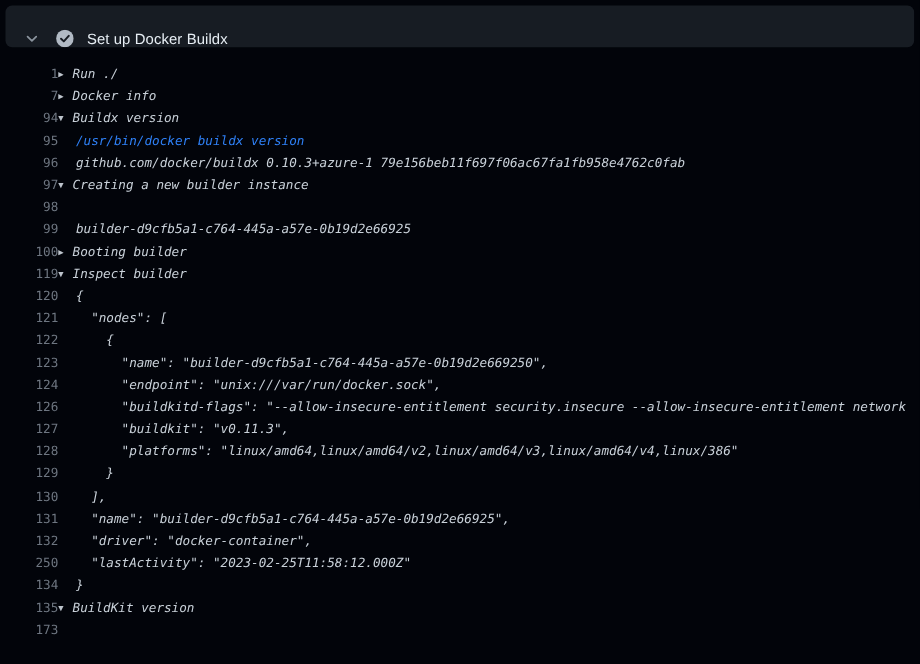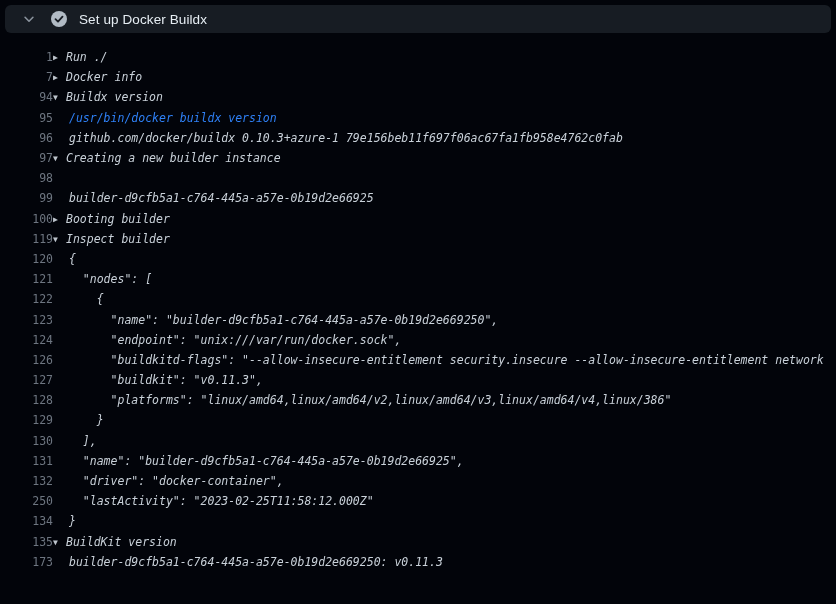--- a/index.html
+++ b/index.html
@@ -6,25 +6,25 @@
     margin: 0;
     padding: 0;
     background: #02040a;
     width: 836px;
     height: 604px;
     overflow: hidden;
     font-family: "Liberation Sans", sans-serif;
   }
   .step-header {
     margin: 5px 5px 0 5px;
-    height: 28px;
+    height: 38px;
     background: #171c23;
     border-radius: 6px;
     display: flex;
-    align-items: center;
+    align-items: flex-end;
     padding: 0 12px;
     cursor: pointer;
   }
   .chev {
     width: 16px; height: 16px;
     display: inline-flex;
     align-items: center;
     justify-content: center;
     color: #8b949e;
     margin-left: 4px;
@@ -112,14 +112,14 @@
     <div class="log-line"><span class="gutter">126</span><span class="line-content plain">      "buildkitd-flags": "--allow-insecure-entitlement security.insecure --allow-insecure-entitlement network</span></div>
     <div class="log-line"><span class="gutter">127</span><span class="line-content plain">      "buildkit": "v0.11.3",</span></div>
     <div class="log-line"><span class="gutter">128</span><span class="line-content plain">      "platforms": "linux/amd64,linux/amd64/v2,linux/amd64/v3,linux/amd64/v4,linux/386"</span></div>
     <div class="log-line"><span class="gutter">129</span><span class="line-content plain">    }</span></div>
     <div class="log-line"><span class="gutter">130</span><span class="line-content plain">  ],</span></div>
     <div class="log-line"><span class="gutter">131</span><span class="line-content plain">  "name": "builder-d9cfb5a1-c764-445a-a57e-0b19d2e66925",</span></div>
     <div class="log-line"><span class="gutter">132</span><span class="line-content plain">  "driver": "docker-container",</span></div>
     <div class="log-line"><span class="gutter">250</span><span class="line-content plain">  "lastActivity": "2023-02-25T11:58:12.000Z"</span></div>
     <div class="log-line"><span class="gutter">134</span><span class="line-content plain">}</span></div>
     <div class="log-line"><span class="gutter">135</span><span class="line-content group"><span class="tri">▼</span><span>BuildKit version</span></span></div>
-    <div class="log-line"><span class="gutter">173</span><span class="line-content plain">builder-d9cfb5a1-c764-445a-a57e-0b19d2e669250: v0.11.3</span></div>
+    <div class="log-line"><span class="gutter">173</span></div>
   </div>
 
 </body></html>

